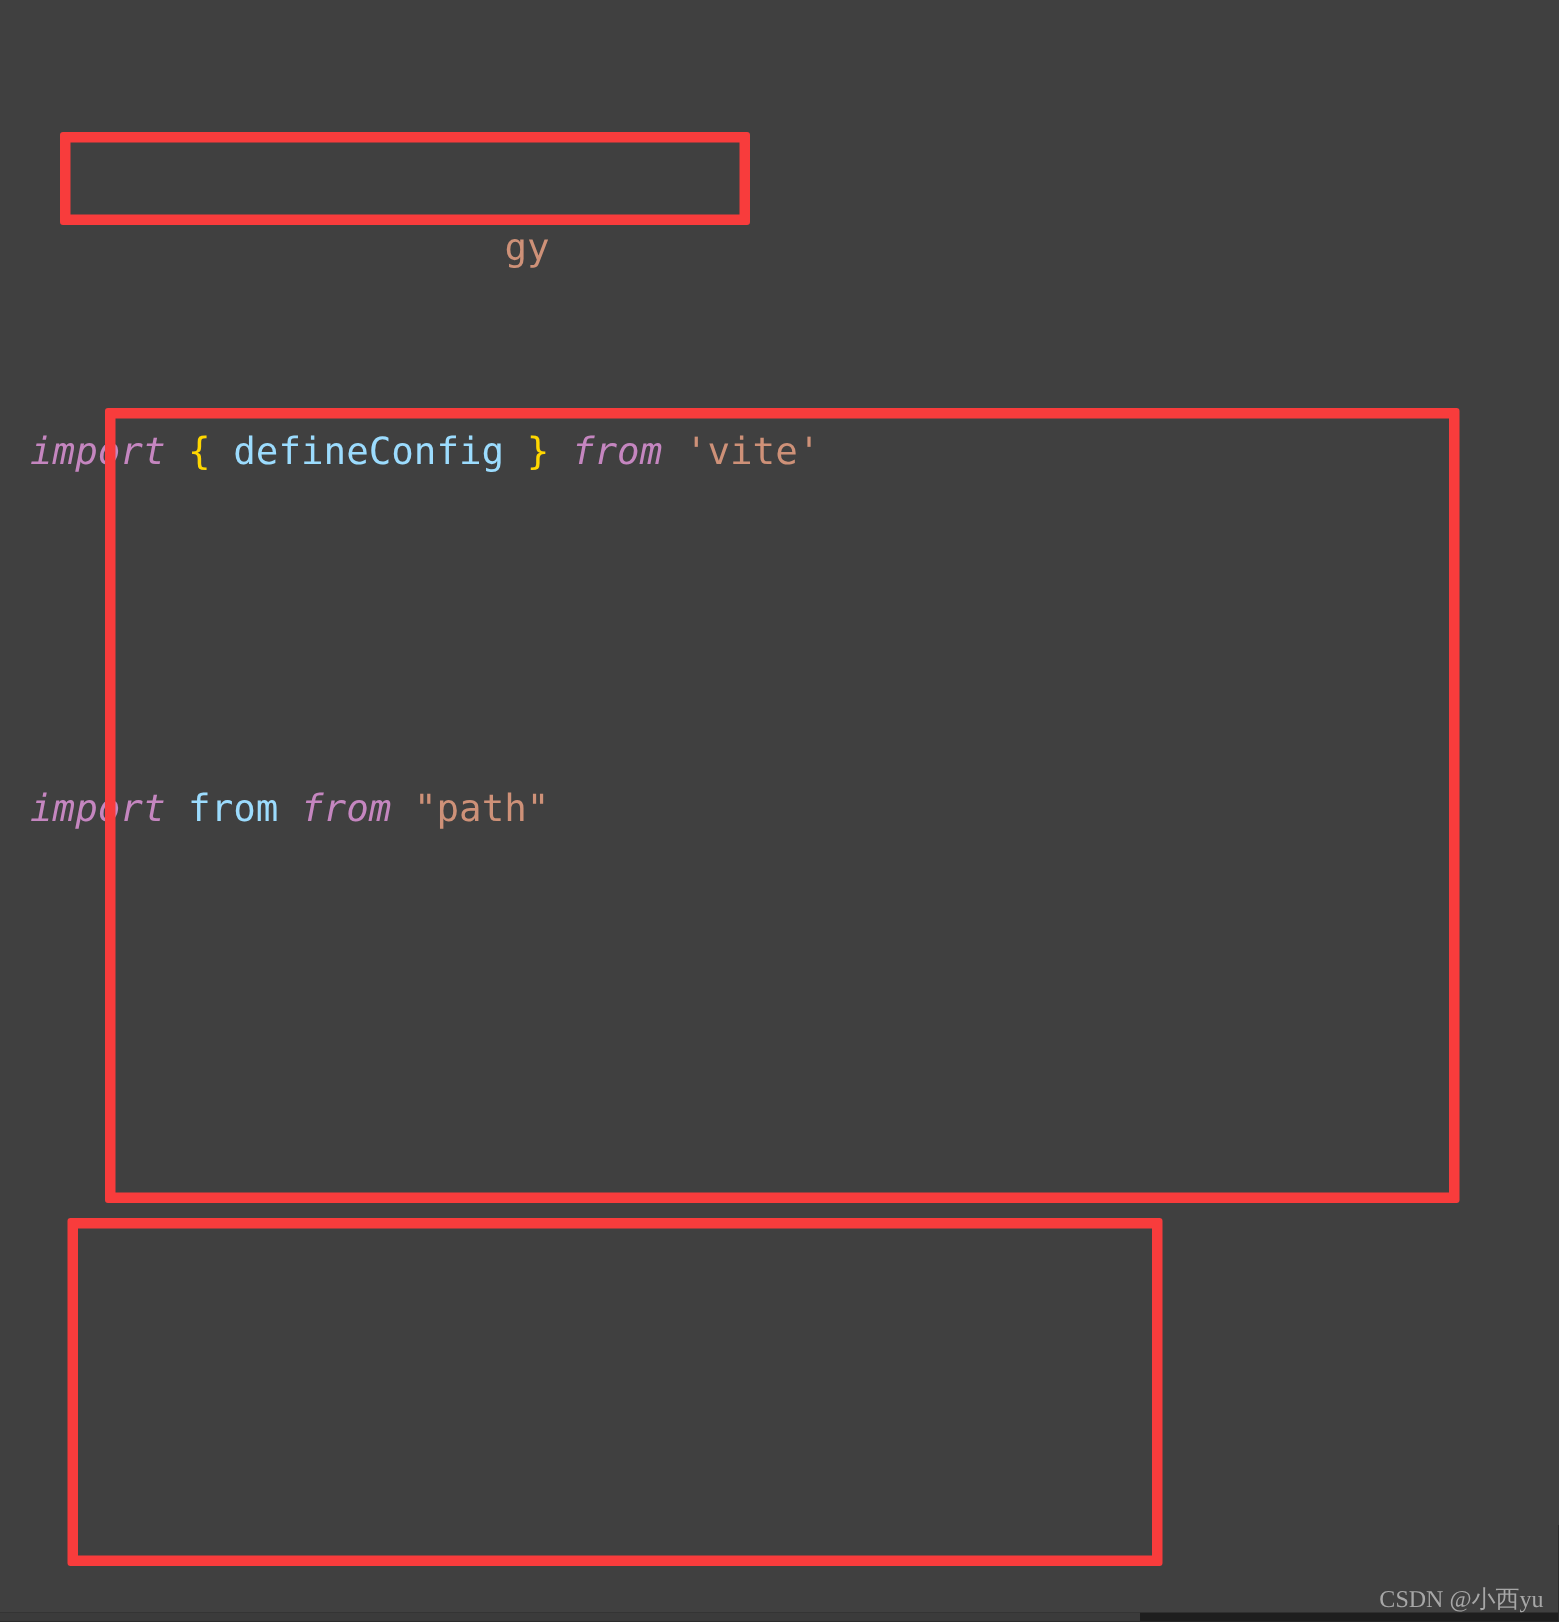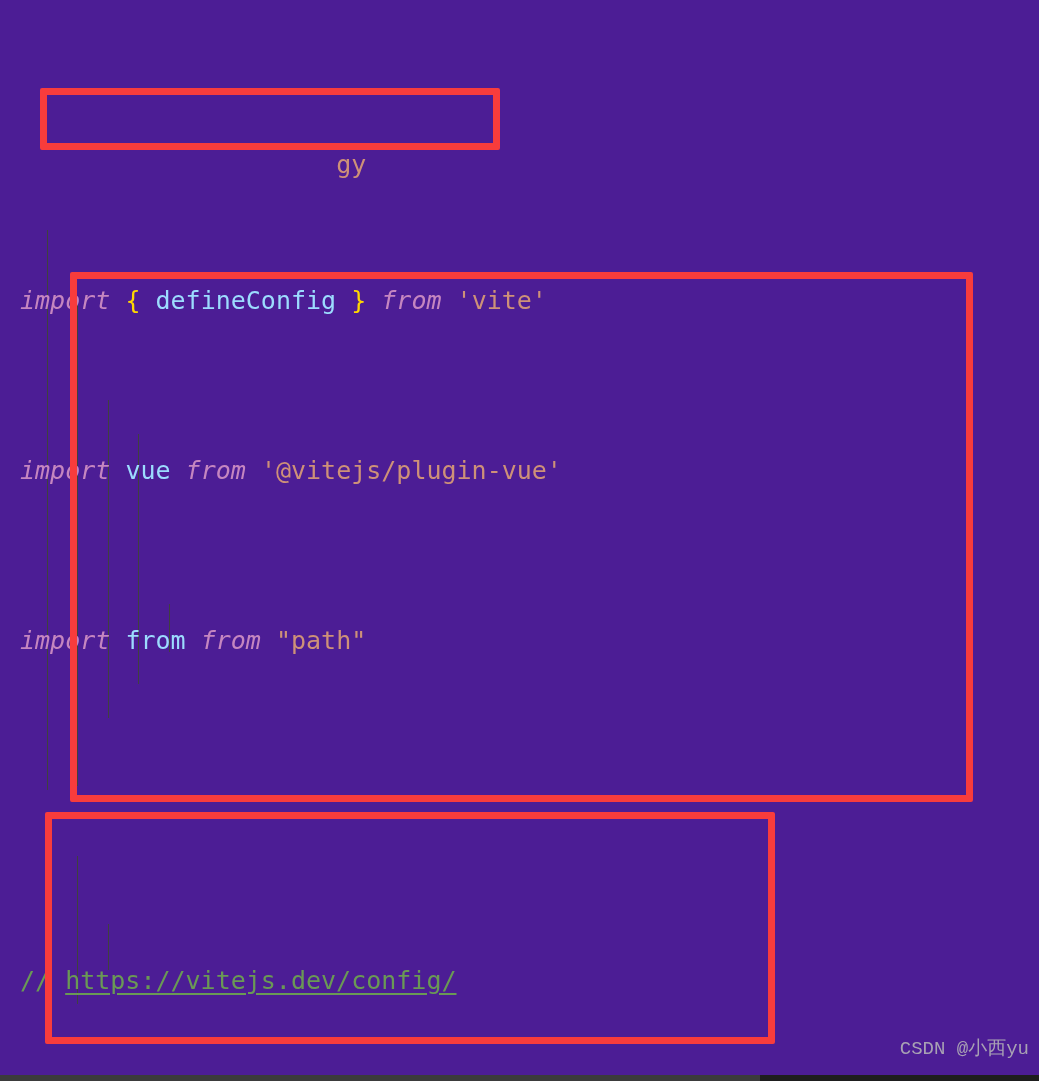--- a/index.html
+++ b/index.html
@@ -11,21 +11,21 @@
     width: 1039px;
     height: 1081px;
     position: relative;
     overflow: hidden;
     font-family: "DejaVu Sans Mono", "Liberation Mono", monospace;
   }
 
   #editor {
     position: absolute;
     inset: 0;
-    background: #4c1d95;
+    background: #404040;
     padding: 0;
   }
 
   
   .code {
     position: absolute;
     top: -22px;
     left: 0;
     width: 1039px;
     font-size: 25px;
@@ -59,24 +59,24 @@
     position: absolute;
     border: 7px solid #f83c3c;
     border-radius: 2px;
     pointer-events: none;
   }
 
   
   .watermark {
     position: absolute;
     right: 10px;
-    bottom: 20px;
+    bottom: 4px;
     color: #b9b9b9;
-    font-size: 19px;
-    font-family: Liberation Mono, monospace;
+    font-size: 16px;
+    font-family: Liberation Serif, serif;
     opacity: .85;
   }
 
   
   .hscroll {
     position: absolute;
     left: 0; right: 0; bottom: 0;
     height: 6px;
     background: #1e1e1e;
   }
@@ -107,30 +107,28 @@
 
     
     <div class="line">
       <span class="str" style="margin-left:226px;">gy</span>
     </div>
 
     
     <div class="line"><span class="kw">import</span> <span class="br1">{</span> <span class="var">defineConfig</span> <span class="br1">}</span> <span class="kw">from</span> <span class="str">'vite'</span></div>
 
     
-    <div class="line"><span class="kw">import</span> <span class="var">vue</span> <span class="kw">from</span> <span class="str">'@vitejs/plugin-vue'</span></div>
 
     
     <div class="line"><span class="kw">import</span> <span class="var">from</span> <span class="kw">from</span> <span class="str">"path"</span></div>
 
     
     <div class="line"></div>
 
     
-    <div class="line"><span class="com">// </span><span class="comlink">https://vitejs.dev/config/</span></div>
 
     
     
 
     
     
 
     
     
 

